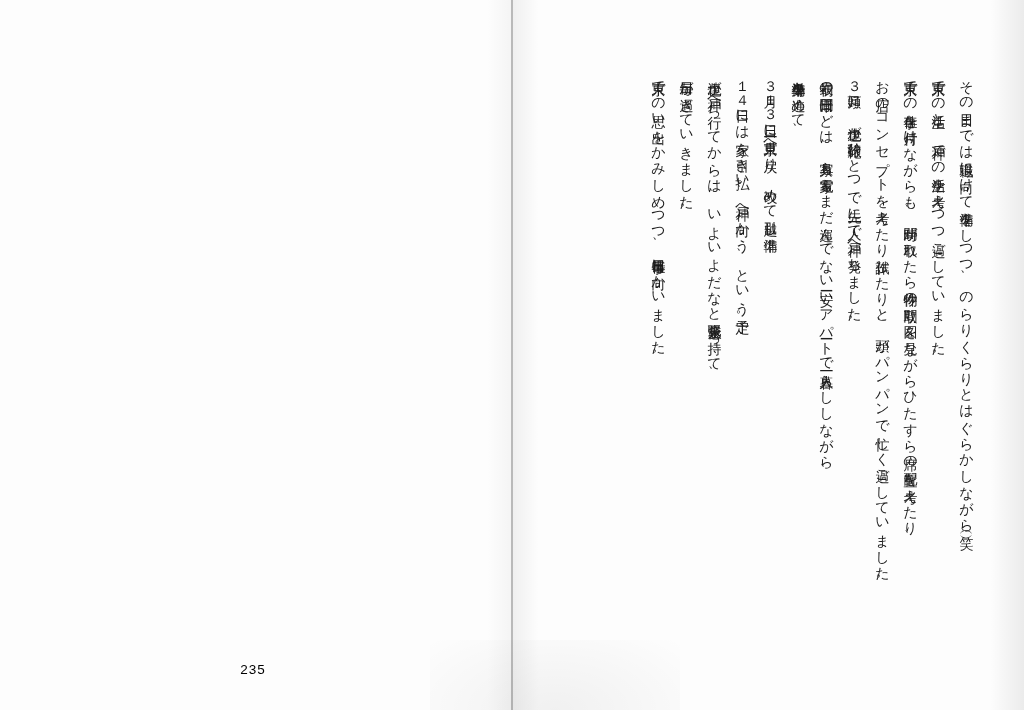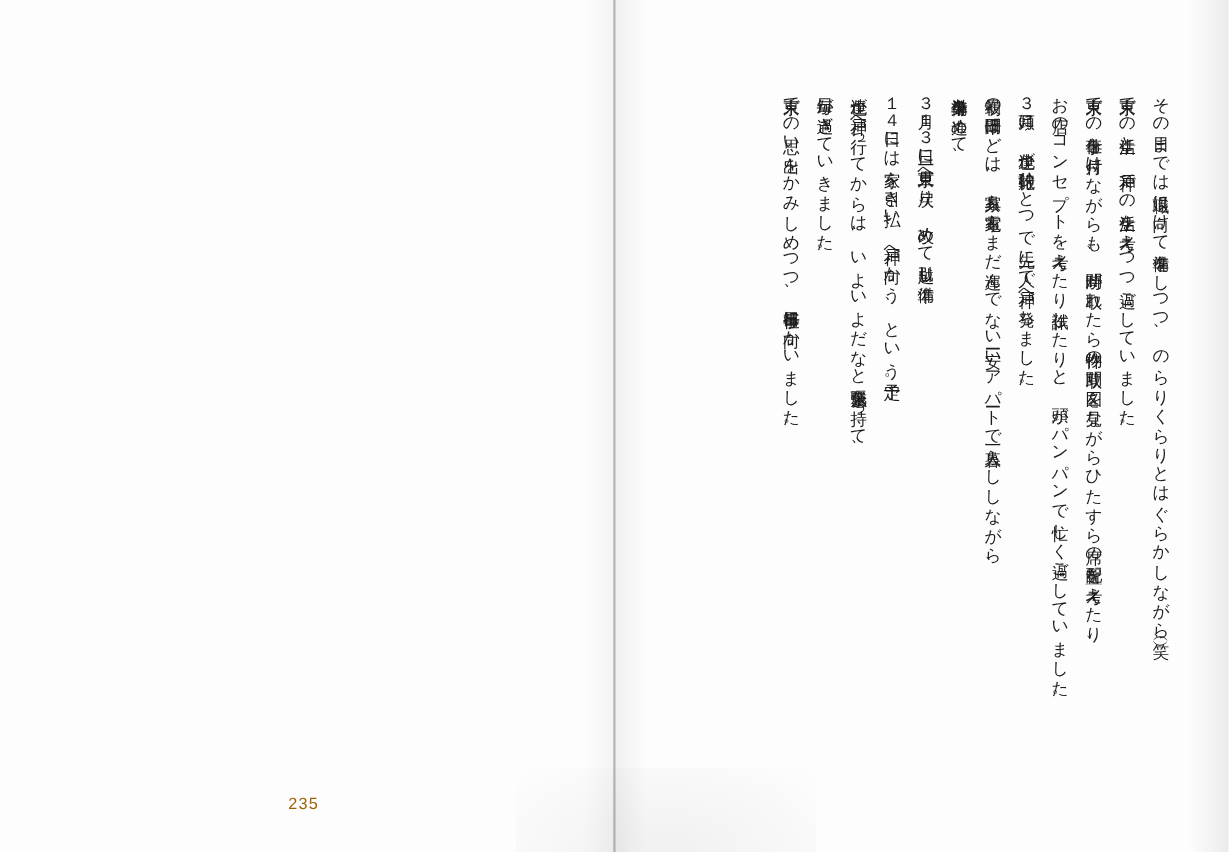--- a/index.html
+++ b/index.html
@@ -87,21 +87,21 @@
   .vtext.right-block { right: 44px; }
 
   .page-number {
     position: absolute;
     top: 662px;
     width: 120px;
     text-align: center;
     font-family: "Liberation Sans", sans-serif;
     font-size: 13.5px;
     letter-spacing: 1px;
-    color: #a16207;
+    color: #000000;
   }
   .page-number.left-num  { left: 193px; }
 </style>
 </head>
 <body>
 
 <div id="stage">
 
   <div class="page left">
 

